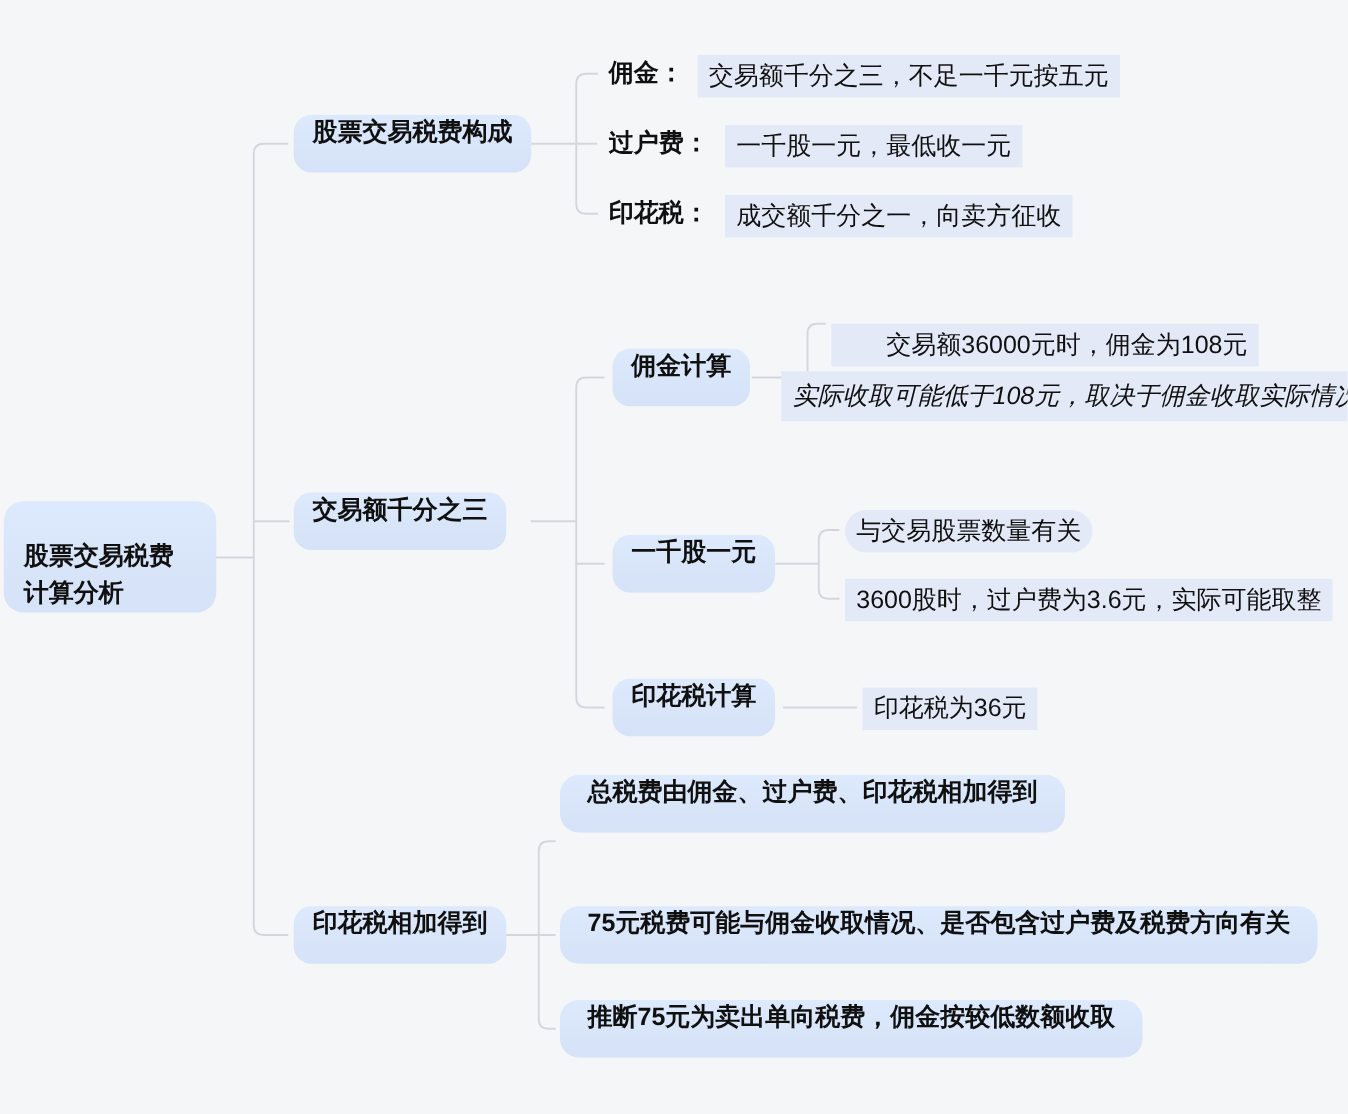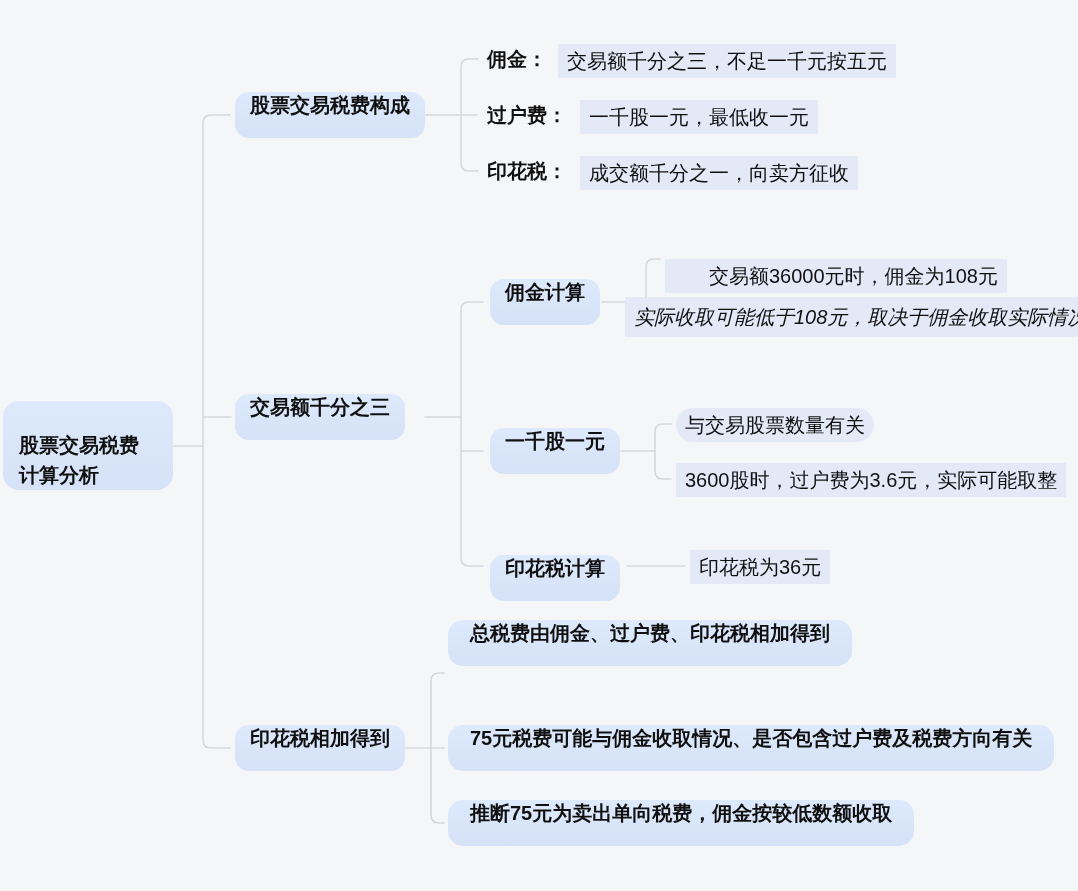--- a/index.html
+++ b/index.html
@@ -125,21 +125,21 @@
   </div>
   <div class="leaf" style="left:665px;top:259px;padding-left:44px;">交易额36000元时，佣金为108元</div>
   <div class="leaf wrap" style="left:625px;top:297px;width:490px;font-style:italic;">实际收取可能低于108元，取决于佣金收取实际情况</div>
 
   <div class="pill" style="left:490px;top:428px;">
     <span>一千股一元</span>
   </div>
   <div class="leaf" style="left:676px;top:408px;border-radius:17px;">与交易股票数量有关</div>
   <div class="leaf" style="left:676px;top:463px;">3600股时，过户费为3.6元，实际可能取整</div>
 
-  <div class="pill" style="left:490px;top:543px;margin-top:12px;">
+  <div class="pill" style="left:490px;top:543px;">
     <span>印花税计算</span>
   </div>
   <div class="leaf" style="left:690px;top:550px;">印花税为36元</div>
 
   <div class="pill" style="left:235px;top:725px;">
     <span>印花税相加得到</span>
   </div>
   <div class="pill analysis" style="left:448px;top:620px;">
     <span>总税费由佣金、过户费、印花税相加得到</span>
   </div>

